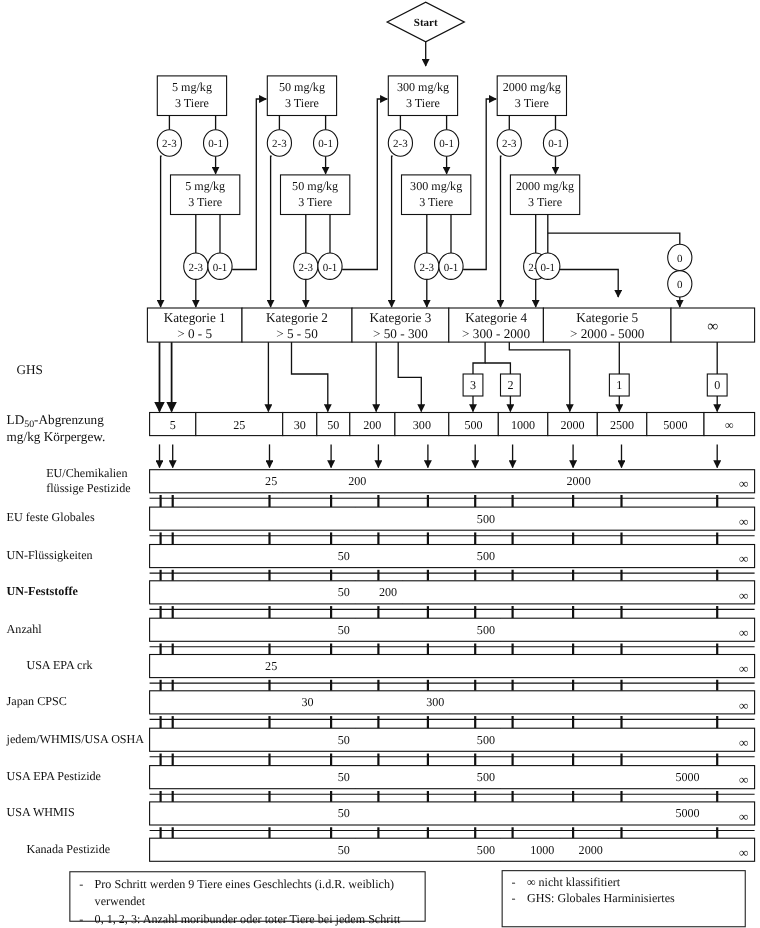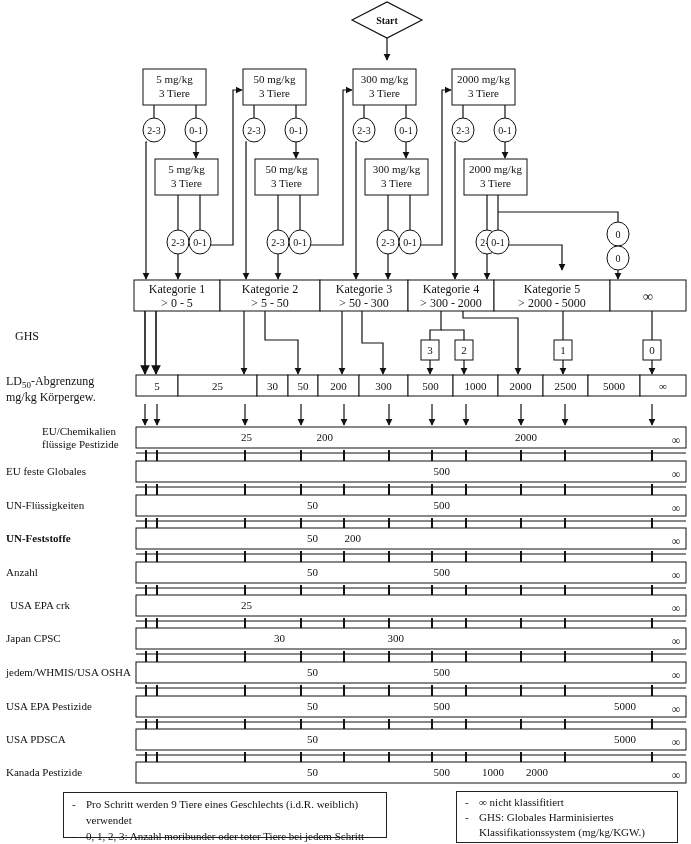--- a/index.html
+++ b/index.html
@@ -399,26 +399,26 @@
   <span>LD</span><sub style="font-size:9px;">50</sub><span>-Abgrenzung</span><br>
   <span>mg/kg Körpergew.</span>
 </div>
 <div id="sys-labels">
     <div class="lbl" style="left: 22px; top: 425px; white-space: pre; margin-left: 20px;">EU/Chemikalien
 flüssige Pestizide</div>
     <div class="lbl" style="left: 6px; top: 465px; white-space: pre;">EU feste Globales</div>
     <div class="lbl" style="left: 6px; top: 499px; white-space: pre;">UN-Flüssigkeiten</div>
     <div class="lbl" style="left: 6px; top: 532px; white-space: pre; font-weight: bold;">UN-Feststoffe</div>
     <div class="lbl" style="left: 6px; top: 566px; white-space: pre;">Anzahl</div>
-    <div class="lbl" style="left: 10px; top: 599px; white-space: pre; text-align: right;">USA EPA crk</div>
+    <div class="lbl" style="left: 24px; top: 599px; white-space: pre; text-align: right;">USA EPA crk</div>
     <div class="lbl" style="left: 6px; top: 632px; white-space: pre;">Japan CPSC</div>
     <div class="lbl" style="left: 6px; top: 666px; white-space: pre;">jedem/WHMIS/USA OSHA</div>
     <div class="lbl" style="left: 6px; top: 700px; white-space: pre;">USA EPA Pestizide</div>
-    <div class="lbl" style="left: 6px; top: 733px; white-space: pre;">USA PDSCA</div>
-    <div class="lbl" style="left: 6px; top: 766px; white-space: pre; text-align: center;">Kanada Pestizide</div>
+    <div class="lbl" style="left: 6px; top: 733px; white-space: pre;">USA WHMIS</div>
+    <div class="lbl" style="left: 24px; top: 766px; white-space: pre; text-align: center;">Kanada Pestizide</div>
   </div>
 
 <div class="legend" style="left:63px;top:792px;width:324px;height:46px;">
   <div class="row">
       <span class="dash">-</span>
       <span>Pro Schritt werden 9 Tiere eines Geschlechts (i.d.R. weiblich) verwendet</span>
     </div>
   <div class="row">
       <span class="dash">-</span>
       <span>0, 1, 2, 3: Anzahl moribunder oder toter Tiere bei jedem Schritt</span>
@@ -426,17 +426,13 @@
 </div>
 <div class="legend" style="left:456px;top:791px;width:222px;height:52px;line-height:15px;">
   <div class="row">
       <span class="dash">-</span>
       <span>∞ nicht klassifitiert</span>
     </div>
   <div class="row">
       <span class="dash">-</span>
       <span>GHS: Globales Harminisiertes</span>
     </div>
-  <div class="row">
-      <span class="dash"></span>
-      <span>Klassifikationssystem (mg/kg/KGW.)</span>
-    </div>
 </div>
 
 </body></html>

